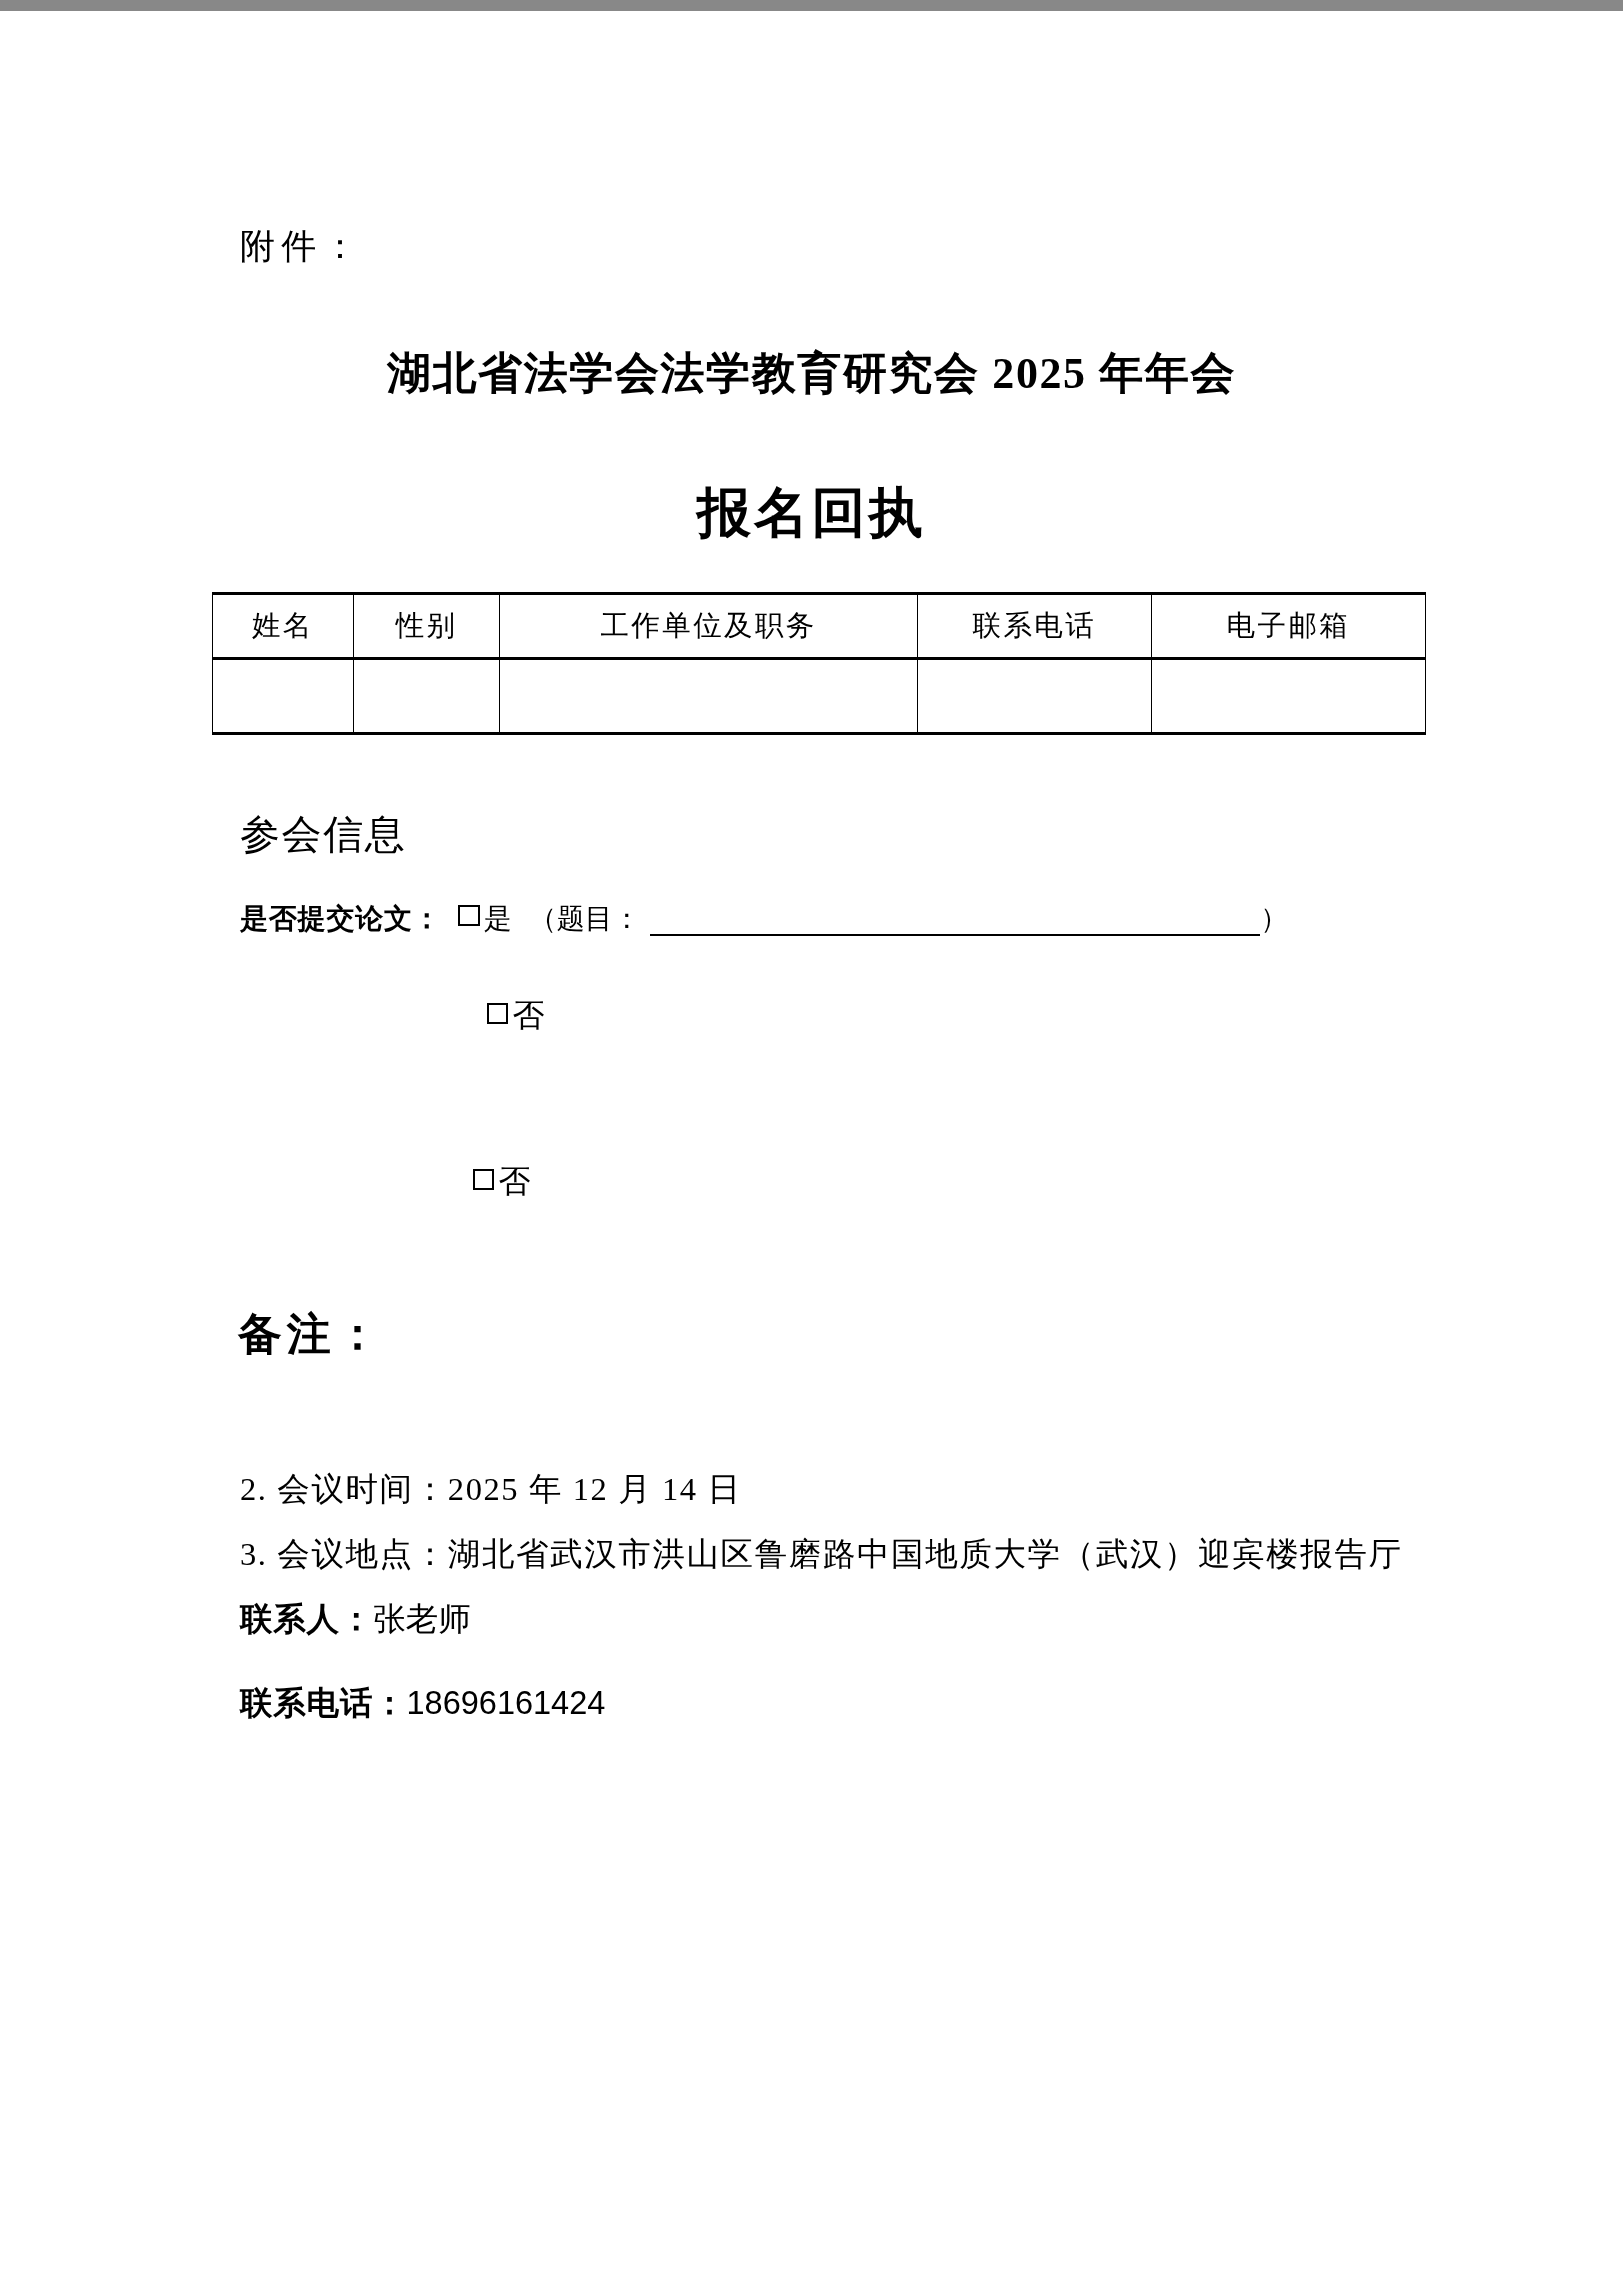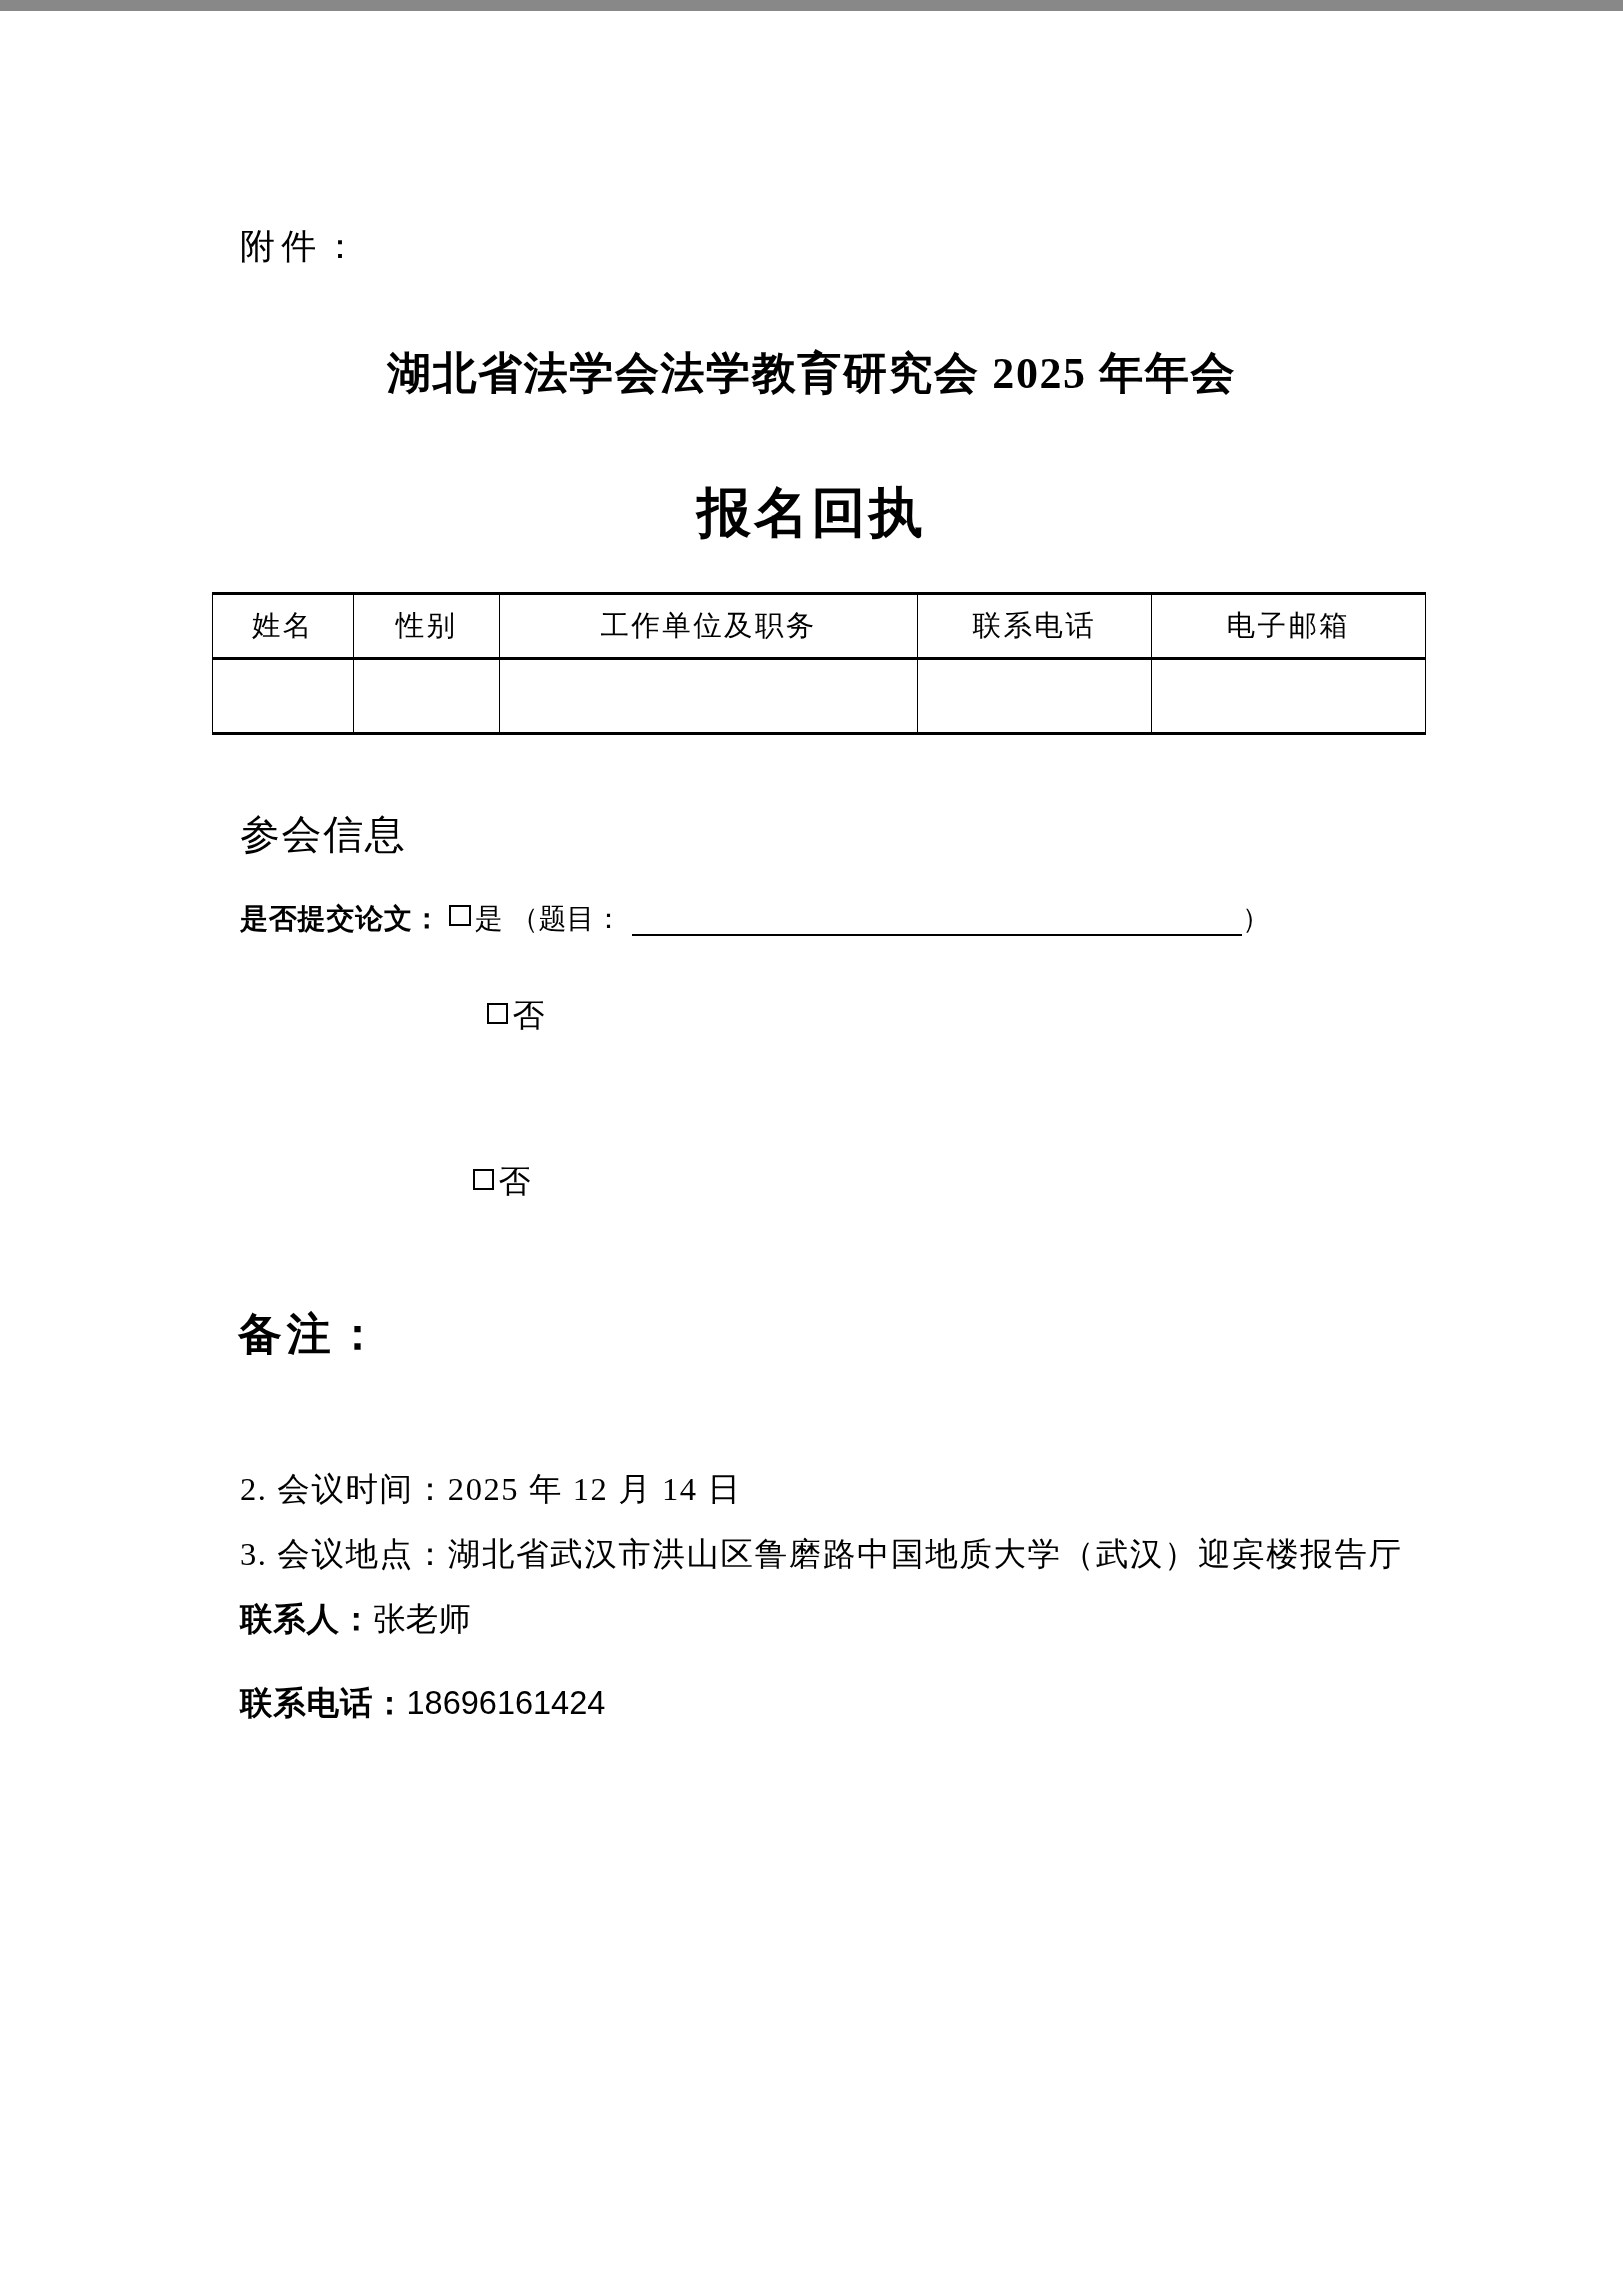--- a/index.html
+++ b/index.html
@@ -8,21 +8,21 @@
 
   .page {
     position: relative;
     width: 1623px;
     height: 2295px;
     background: #ffffff;
     color: #000000;
     overflow: hidden;
     margin: 11px auto;
   }
-  .sans  { font-family: Liberation Sans, sans-serif; }
+  .sans  { font-family: Liberation Mono, monospace; }
 
   .attachment-label {
     position: absolute;
     left: 240px; top: 212px;
     font-family: "Liberation Serif", "DejaVu Serif", serif;
     font-size: 35px;
     letter-spacing: 6.3px;
   }
 
   .doc-title {

